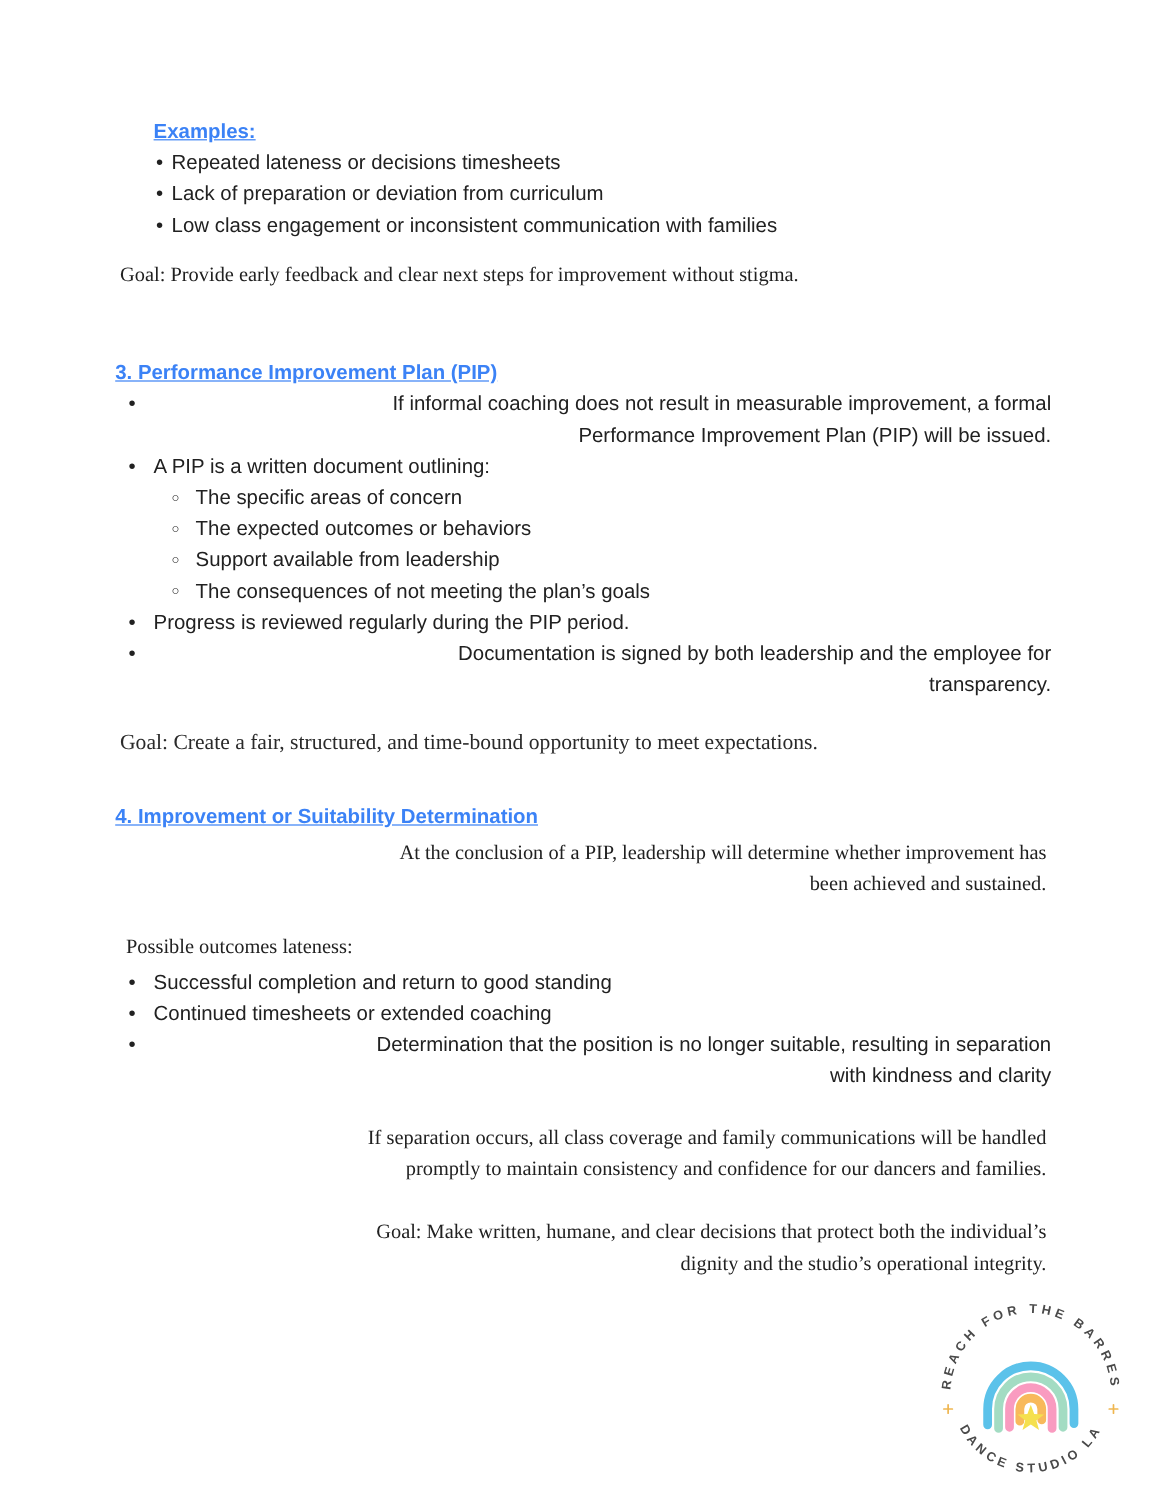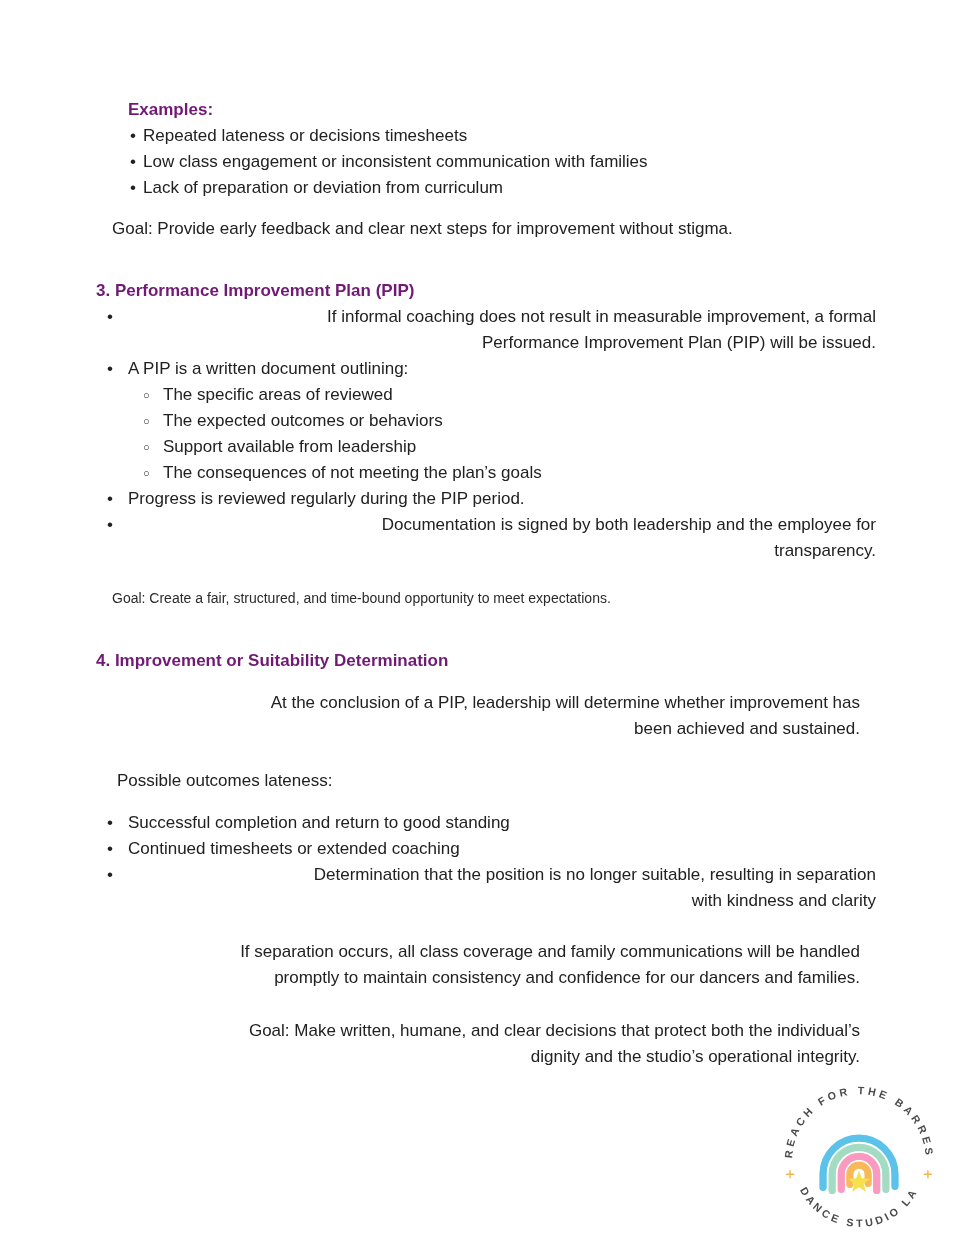--- a/index.html
+++ b/index.html
@@ -7,42 +7,42 @@
     width:966px; height:1250px;
     font-family:"Liberation Sans", sans-serif;
     color:#212121;
     -webkit-font-smoothing:antialiased;
   }
   .page { position:relative; width:966px; height:1250px; overflow:hidden; background:#ffffff; }
   .content {
     position:absolute; left:96px; top:97px; width:780px;
     font-size:17px; line-height:26px;
   }
-  h3 { margin:0; font-size:17px; line-height:26px; font-weight:700; color:#701a75; }
+  h3 { margin:0; font-size:17px; line-height:26px; font-weight:700; color:#3b82f6;text-decoration:underline; }
   ul { list-style:none; margin:0; padding:0; }
-  p { margin:16px; }
+  p { margin:4px;font-family:Liberation Serif, serif; }
   .preline { white-space:pre-line;text-align:right; }
 
   
   .examples-block { margin-left:32px; }
   .tight-list li { position:relative; padding-left:15px; }
   .tight-list li::before { content:"\2022"; position:absolute; left:2px; top:0; }
 
   .goal-p { margin-top:15px; }
 
   
-  .h3-s3 { margin-top:36px; }
+  .h3-s3 { margin-top:56px; }
   .main-list li { position:relative; padding-left:32px; }
   .main-list li::before { content:"\2022"; position:absolute; left:11px; top:0; }
   .sub-list li { position:relative; padding-left:67px; }
   .sub-list li::before {
     content:"\25CB"; position:absolute; left:47px; top:0;
     font-size:11px; line-height:26px;
   }
-  .small-goal { font-size:14px; line-height:24px; margin-top:22px; color:#2a2a2a; }
+  .small-goal { font-size:18px; line-height:24px; margin-top:22px; color:#2a2a2a; }
 
   
   .h3-s4 { margin-top:38px; }
   .outcomes-label { margin-top:26px; padding-left:5px; }
   .sep-p { margin-top:25px; }
   .goal4-p { margin-top:27px; }
 
   
   .logo { position:absolute; left:783px; top:1085px; width:152px; height:152px; }
   .logo svg { width:100%; height:100%; display:block; }
@@ -55,35 +55,35 @@
 </head>
 <body>
 
 <div class="page">
   <div class="content">
 
     <div class="examples-block">
       <h3>Examples:</h3>
       <ul class="tight-list">
         <li>Repeated lateness or decisions timesheets</li>
+        <li>Lack of preparation or deviation from curriculum</li>
         <li>Low class engagement or inconsistent communication with families</li>
-        <li>Lack of preparation or deviation from curriculum</li>
       </ul>
     </div>
 
     <p class="goal-p">Goal: Provide early feedback and clear next steps for improvement without stigma.</p>
 
     <h3 class="h3-s3">3. Performance Improvement Plan (PIP)</h3>
     <ul class="main-list">
       <li class="preline">If informal coaching does not result in measurable improvement, a formal
 Performance Improvement Plan (PIP) will be issued.</li>
       <li>A PIP is a written document outlining:</li>
     </ul>
     <ul class="sub-list">
-      <li>The specific areas of reviewed</li>
+      <li>The specific areas of concern</li>
       <li>The expected outcomes or behaviors</li>
       <li>Support available from leadership</li>
       <li>The consequences of not meeting the plan’s goals</li>
     </ul>
     <ul class="main-list">
       <li>Progress is reviewed regularly during the PIP period.</li>
       <li class="preline">Documentation is signed by both leadership and the employee for
 transparency.</li>
     </ul>
 

